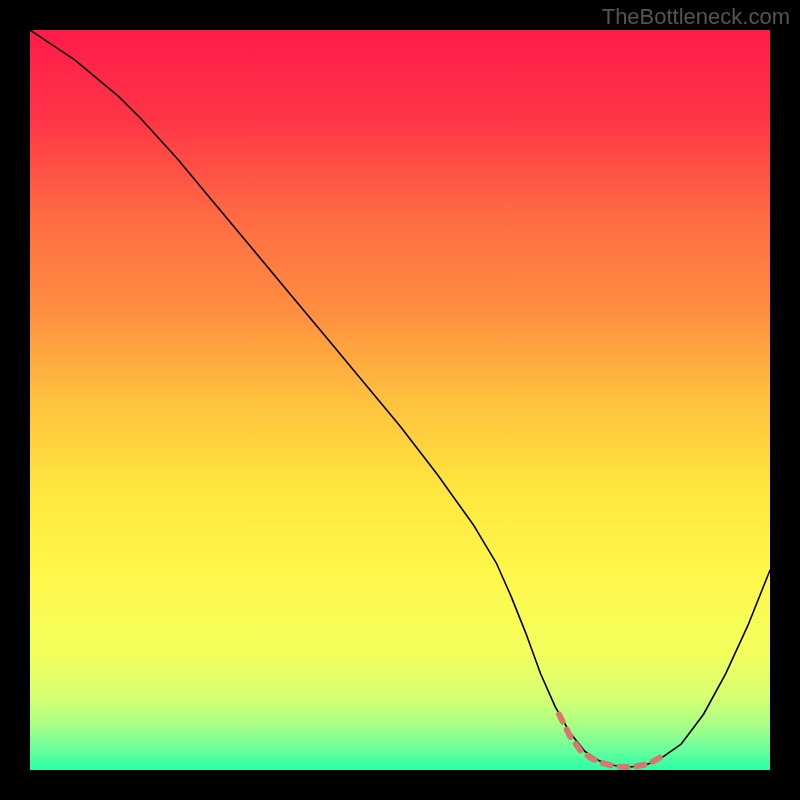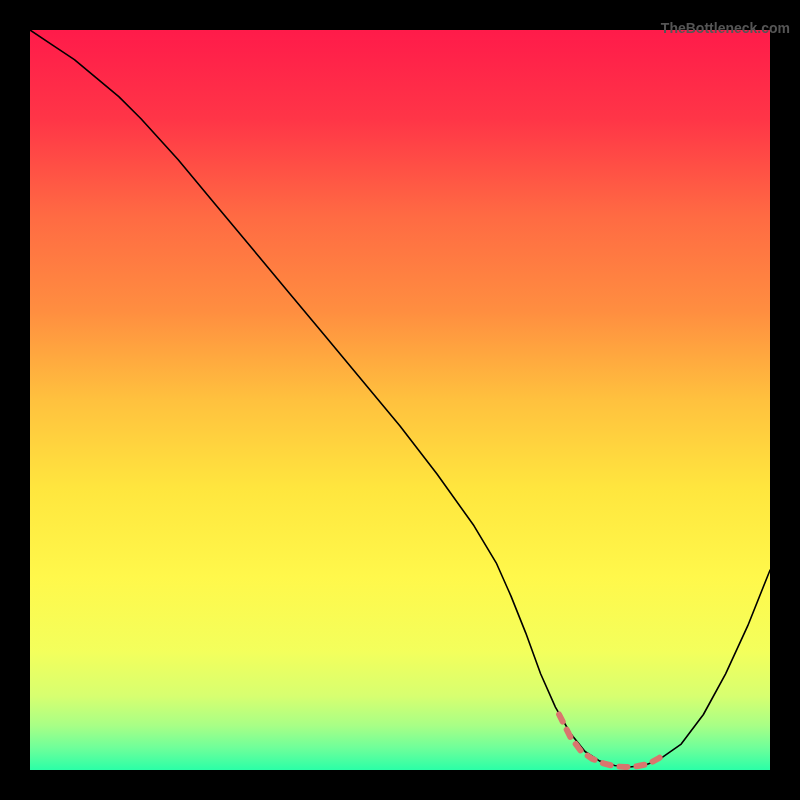--- a/index.html
+++ b/index.html
@@ -1,23 +1,23 @@
 <!DOCTYPE html>
 <html><head>
 <meta charset="utf-8">
 <style>
   * { margin: 0; padding: 0; box-sizing: border-box; }
   body { background: #000; width: 800px; height: 800px; position: relative; font-family: Arial, sans-serif; }
   .watermark {
     position: absolute;
-    top: 20px;
+    top: 4px;
     right: 10px;
     color: #555;
-    font-size: 14px;
-    font-weight: bold;
+    font-size: 22px;
+    font-weight: normal;
     z-index: 10;
   }
   .chart-wrap {
     position: absolute;
     left: 30px;
     top: 30px;
     width: 740px;
     height: 740px;
   }
   svg { display: block; }

